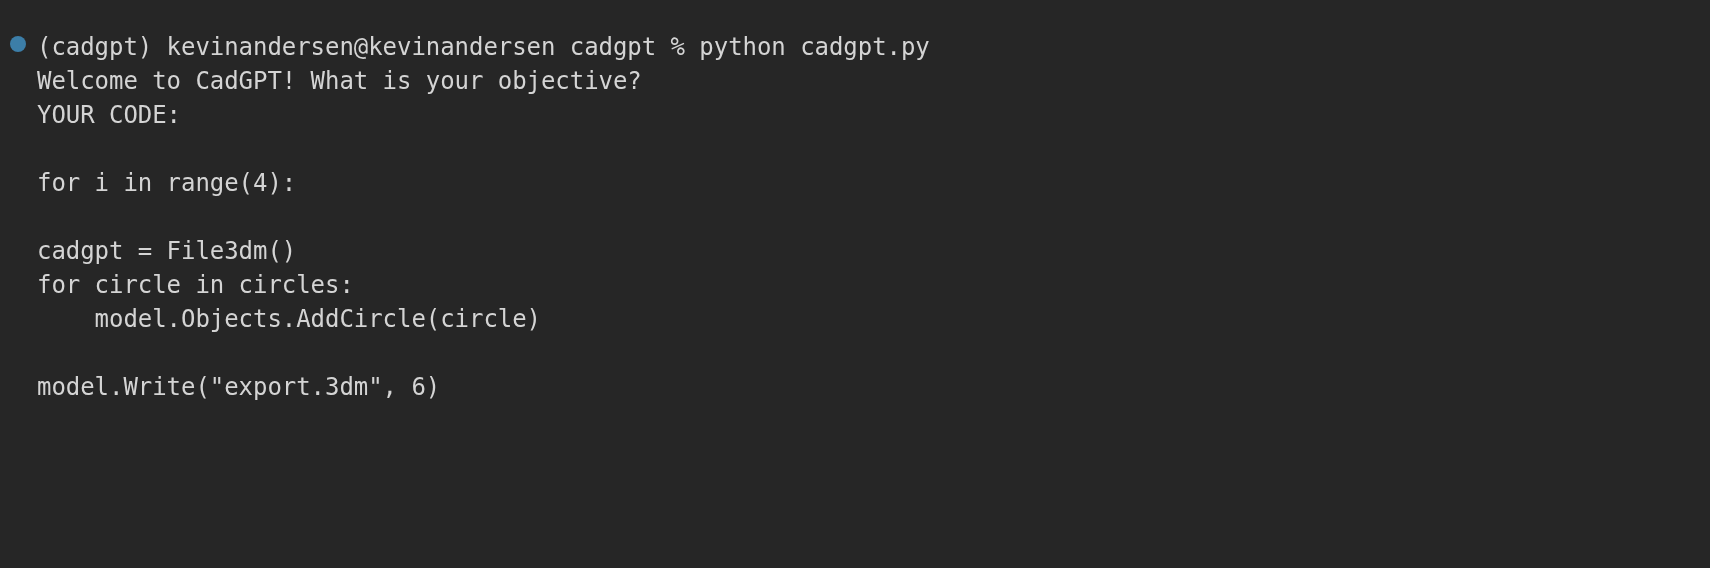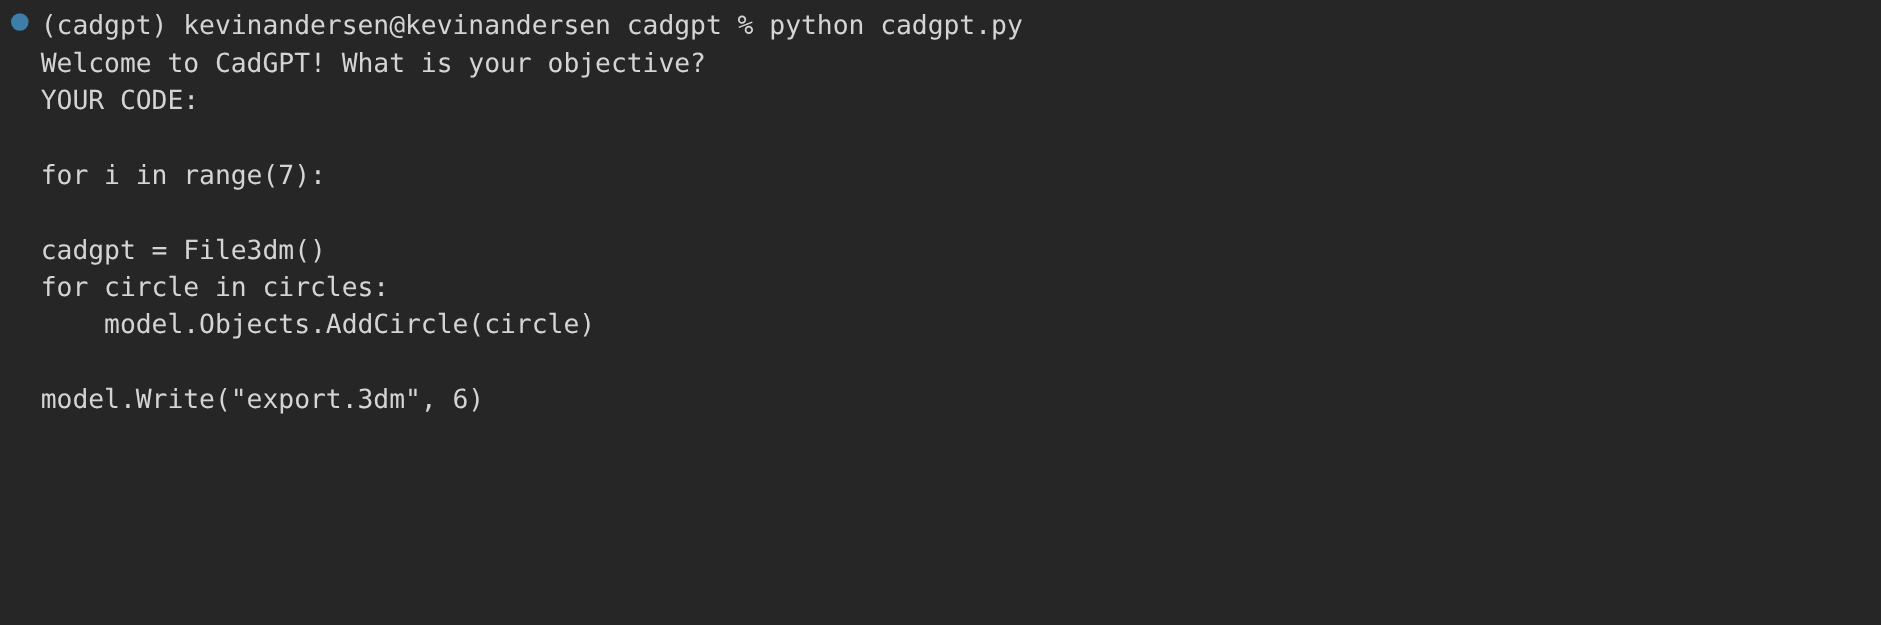--- a/index.html
+++ b/index.html
@@ -14,20 +14,21 @@
     overflow: hidden;
     font-family: "DejaVu Sans Mono", "Liberation Mono", monospace;
   }
 
   #terminal {
     position: relative;
     width: 1710px;
     height: 436px;
     background: #262626;
     overflow: hidden;
+    margin-top: 24px;
   }
 
   
   #prompt-marker {
     position: absolute;
     left: 10px;
     top: 12px;
     width: 16px;
     height: 16px;
     border-radius: 50%;
@@ -71,21 +72,21 @@
 
     <span class="line">Welcome to CadGPT! What is your objective?</span>
 
 
     <span class="line">YOUR CODE:</span>
 
 
     <span class="line blank"></span>
 
 
-    <span class="line">for i in range(7):</span>
+    <span class="line">for i in range(4):</span>
 
 
     <span class="line blank"></span>
 
     <span class="line">cadgpt = File3dm()</span>
 
     <span class="line">for circle in circles:</span>
 
     <span class="line">    model.Objects.AddCircle(circle)</span>
 

